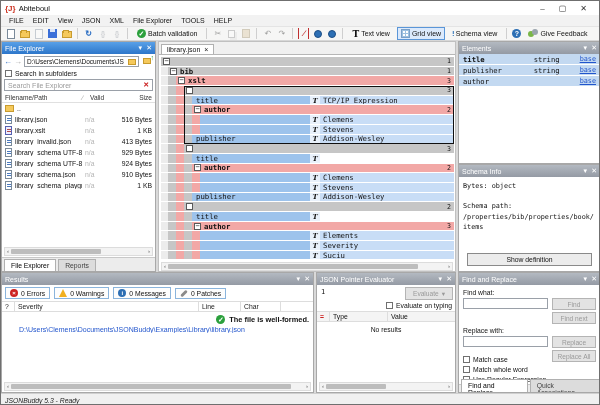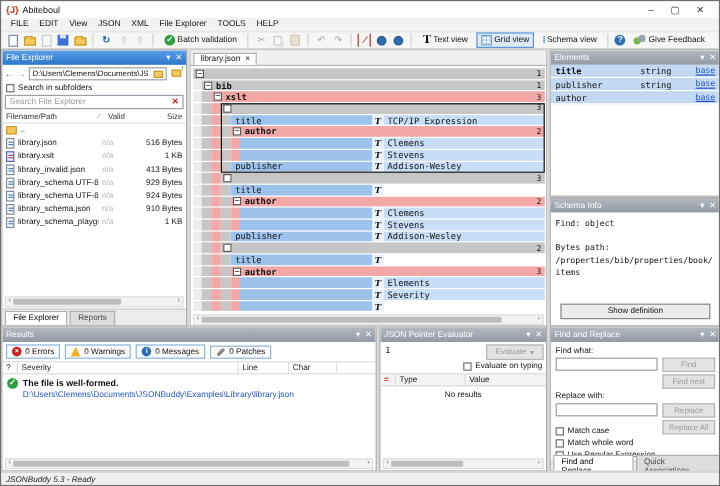--- a/index.html
+++ b/index.html
@@ -111,21 +111,21 @@
   .res-toolbar{display:flex;gap:4px;padding:2px 3px;align-items:center;}
   .res-btn{display:flex;align-items:center;gap:3px;border:1px solid #8ab4dc;background:#fdfdfd;font-size:6.8px;padding:1px 4px;}
   .ri{width:8px;height:8px;border-radius:50%;color:#fff;font-size:6px;line-height:8px;text-align:center;font-weight:bold;flex:0 0 auto;}
   .ri-err{background:#cc2222;}
   .ri-msg{background:#2d6fb4;}
   .ri-warn{width:0;height:0;border-left:4px solid transparent;border-right:4px solid transparent;border-bottom:8px solid #f2b01e;border-radius:0;background:none;}
   .ri-patch{width:8px;height:3px;background:#8a8a8a;border-radius:2px;transform:rotate(-45deg);}
   .res-cols{display:flex;font-size:6.8px;color:#222;border-top:1px solid #ddd;border-bottom:1px solid #ddd;height:11px;align-items:center;}
   .res-cols div{border-right:1px solid #ddd;height:100%;display:flex;align-items:center;padding:0 3px;}
   .res-main{flex:1;font-size:7.2px;padding:2px 0;}
-  .res-msg{display:flex;gap:4px;align-items:center;padding:1px 4px;font-weight:bold;font-size:7.4px;}
+  .res-msg{display:flex;gap:4px;align-items:center;padding:1px 4px;font-weight:bold;font-size:7.4px;justify-content:flex-end;}
   .ok-circle{width:9px;height:9px;border-radius:50%;background:#2ba03c;color:#fff;font-size:7px;line-height:9px;text-align:center;flex:0 0 auto;}
   .res-link{color:#2255cc;padding:1px 4px 0 17px;font-size:7px;white-space:nowrap;overflow:hidden;}
   
   .pe-input{display:flex;padding:2px;gap:3px;}
   .pe-line{flex:1;font-size:7px;padding:1px 2px;font-family:"DejaVu Sans Mono",monospace;}
   .pe-btn{width:48px;display:flex;justify-content:center;gap:3px;}
   .pe-chk{display:flex;justify-content:flex-end;padding:0 3px 2px;}
   .pe-cols{display:flex;font-size:6.8px;background:#f4f4f4;border-top:1px solid #ddd;border-bottom:1px solid #ddd;height:11px;align-items:center;}
   .pe-cols div{border-right:1px solid #ddd;height:100%;display:flex;align-items:center;padding:0 3px;}
   .pe-empty{text-align:center;font-size:6.8px;padding-top:4px;flex:1;}
@@ -512,20 +512,21 @@
           <div class="gcell gc-val" style="background: rgb(200, 221, 246);">Severity</div>
         </div>
         <div class="grow">
           <span class="stripe" style="width: 7px; background: rgb(236, 236, 236);"></span>
           <span class="stripe" style="width: 8px; background: rgb(198, 198, 198);"></span>
           <span class="stripe" style="width: 8px; background: rgb(242, 168, 166);"></span>
           <span class="stripe" style="width: 8px; background: rgb(198, 198, 198);"></span>
           <span class="stripe" style="width: 8px; background: rgb(242, 168, 166);"></span>
           <div class="gcell gc-name" style="flex: 0 0 110px; background: rgb(157, 195, 236);"></div>
           <div class="gcell gc-type">T</div>
+          <div class="gcell gc-val" style="background: rgb(200, 221, 246);">Suciu</div>
         </div>
         <div class="sel-overlay" style="left: 25px; right: 1px; top: 31.1px; height: 58.2px;"></div>
       </div>
     <div class="hscroll ed-hscroll" style="flex:0 0 9px;">
       <span class="hs-a">‹</span>
       <span class="hs-thumb" style="width:250px"></span>
       <span class="hs-a" style="margin-left:auto">›</span>
     </div>
   </div>
 
@@ -557,21 +558,21 @@
   </div>
 
   <div class="panel" style="left:457px;top:163px;width:143px;height:108px;">
     <div class="phdr phdr-gray">
       <span>Schema Info</span>
       <span class="pbtns">
         <span>▾</span>
         <span>✕</span>
       </span>
     </div>
-    <div class="si-body"><span>Find: object</span><br><br><span>Bytes path:</span><br><span>/properties/bib/properties/book/items</span></div>
+    <div class="si-body"><span>Bytes: object</span><br><br><span>Schema path:</span><br><span>/properties/bib/properties/book/items</span></div>
     <div class="si-btnrow">
         <div class="btn">Show definition</div>
       </div>
   </div>
 
   <div class="panel" style="left:0;top:271px;width:313px;height:121px;">
     <div class="phdr phdr-gray">
       <span>Results</span>
       <span class="pbtns">
         <span>▾</span>

